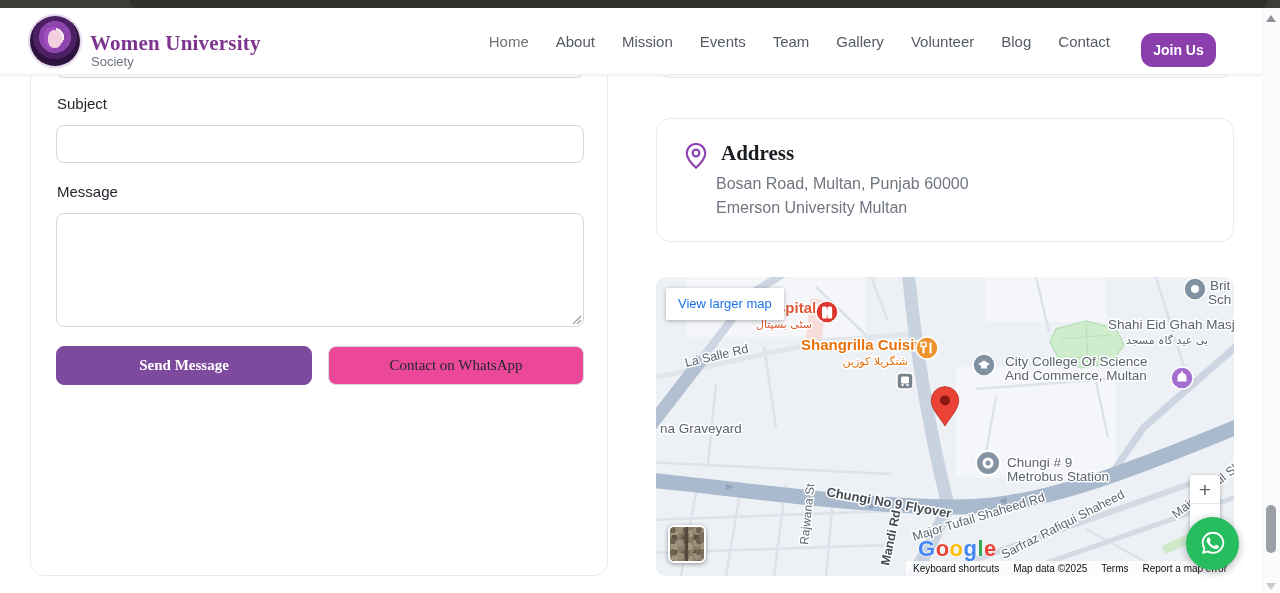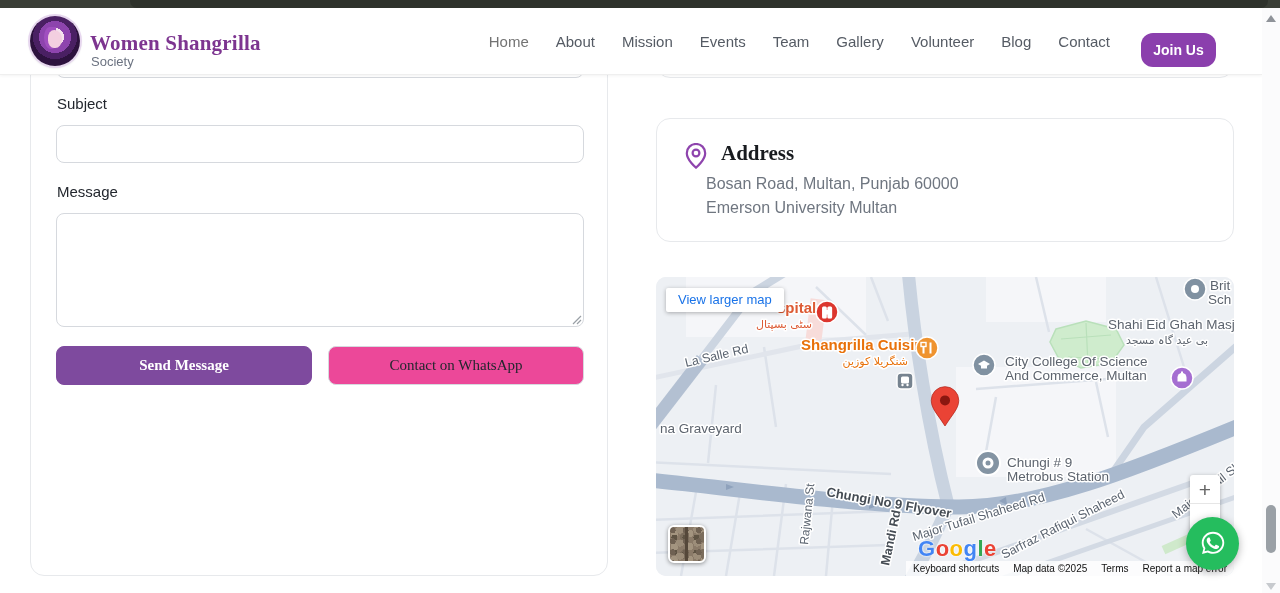--- a/index.html
+++ b/index.html
@@ -58,30 +58,30 @@
   .resize-grip { position:absolute; left:541px; top:274px; width:10px; height:10px; pointer-events:none; }
   .btn { position:absolute; top:305px; height:39px; border-radius:8px; font-size:15px; cursor:pointer;
     font-family:Liberation Serif, serif; }
   .btn-send { left:25px; width:256px; background:#7e4a9e; border:1px solid #7e4a9e; color:#fff; font-weight:700; }
   .btn-wa { left:297px; width:256px; background:#ec4899; border:1px solid #d6d9de; color:#23272e; font-weight:500; }
 
   
   .pin-icon { position:absolute; left:28px; top:24px; }
   .addr-title { position:absolute; left:64px; top:22px; font-family:"Liberation Serif","DejaVu Serif",serif;
     font-weight:700; font-size:21px; color:#181b1f; }
-  .addr-line { position:absolute; left:49px; font-size:16px; color:#6f7680; }
+  .addr-line { position:absolute; left:59px; font-size:16px; color:#6f7680; }
   .addr-line1 { top:56px; } .addr-line2 { top:80px; }
 
   
   .map { position:absolute; left:656px; top:277px; width:578px; height:299px; border-radius:10px;
     overflow:hidden; background:#edf0f4; }
   .map svg text { font-family:"Liberation Sans",sans-serif; paint-order:stroke; stroke:#ffffff;
     stroke-width:3px; stroke-linejoin:round; }
   .map svg text.urdu { font-family:"DejaVu Sans",sans-serif; }
-  .viewlarger { position:absolute; left:10px; top:11px; height:24px; padding:0 12px; background:#fff;
+  .viewlarger { position:absolute; left:10px; top:11px; height:32px; padding:0 12px; background:#fff;
     border:none; border-radius:2px; box-shadow:0 1px 4px rgba(0,0,0,.3); color:#1a73e8; font-size:13px;
     line-height:24px; cursor:pointer; z-index:5; font-family:"Liberation Sans",sans-serif; }
   .sat-thumb { position:absolute; left:12px; top:248px; width:38px; height:38px; border-radius:6px;
     border:2px solid #fff; box-shadow:0 1px 4px rgba(0,0,0,.4); cursor:pointer; z-index:5;
     background-color:#8a7a68;
     background-image:
       linear-gradient(90deg, transparent 44%, #55483a 44% 54%, transparent 54%),
       radial-gradient(circle at 20% 30%, #6f6152 0 3px, transparent 3px),
       radial-gradient(circle at 60% 20%, #9c8d79 0 4px, transparent 4px),
       radial-gradient(circle at 40% 70%, #5e5343 0 3px, transparent 3px),
@@ -115,21 +115,21 @@
   <div class="sb-up"></div>
   <div class="sb-thumb"></div>
   <div class="sb-down"></div>
 </div>
 
 <div class="header">
   <div class="logo">
     <div class="logo-hair"></div>
     <div class="logo-face"></div>
   </div>
-  <div class="brand-title">Women Shangrilla</div>
+  <div class="brand-title">Women University</div>
   <div class="brand-sub">Society</div>
   <nav class="nav">
     <a class="active">Home</a>
     <a>About</a>
     <a>Mission</a>
     <a>Events</a>
     <a>Team</a>
     <a>Gallery</a>
     <a>Volunteer</a>
     <a>Blog</a>

